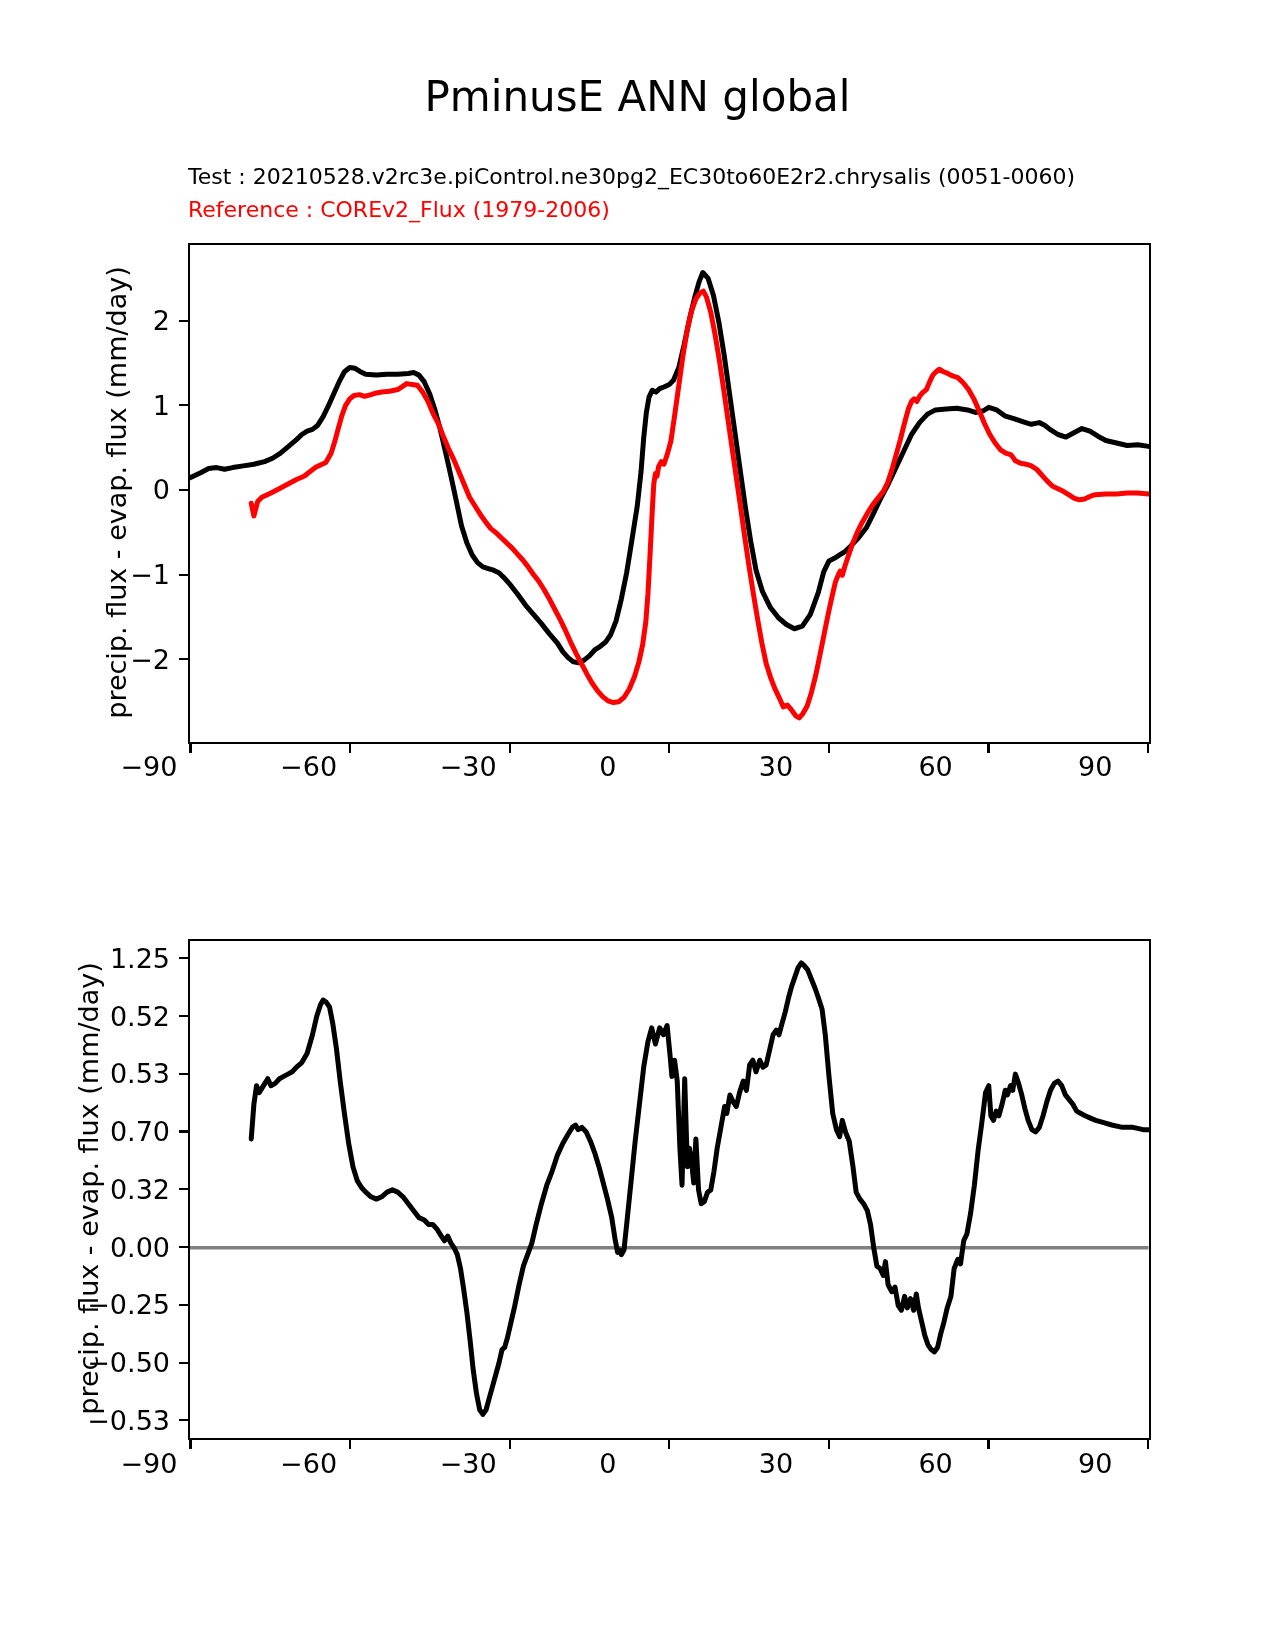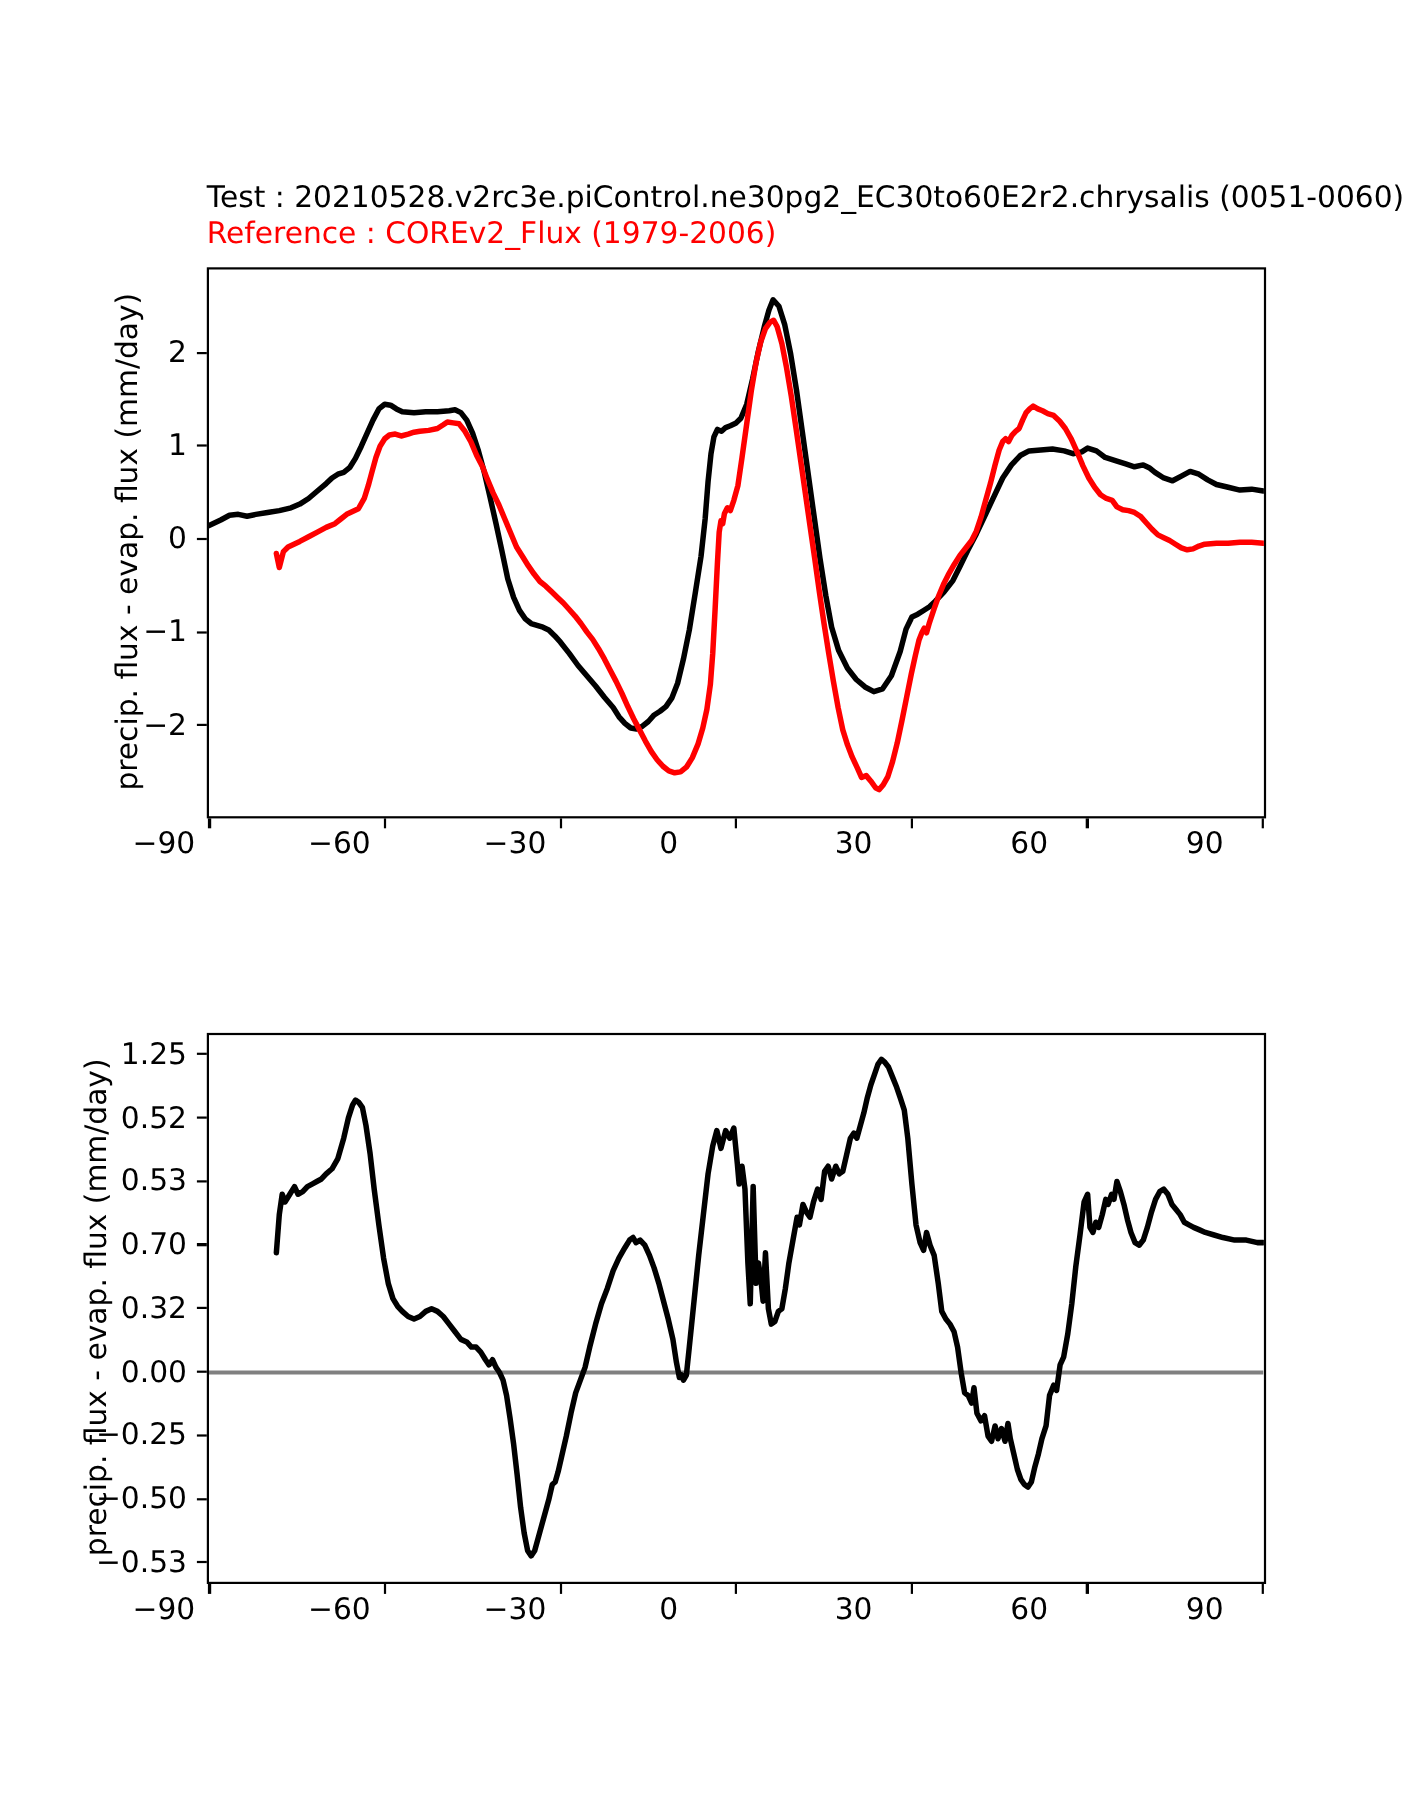--- a/index.html
+++ b/index.html
@@ -1,36 +1,37 @@
 <!DOCTYPE html>
 <html><head>
 <meta charset="utf-8">
 <style>
   html,body{margin:0;padding:0;background:#ffffff;}
   .page{position:relative;width:1275px;height:1650px;background:#ffffff;
         font-family:"DejaVu Sans",sans-serif;color:#000;overflow:hidden;}
   .fig-title{position:absolute;top:74px;left:0;width:1275px;text-align:center;
              font-size:42px;line-height:1.1;}
-  .hdr-line{position:absolute;left:188px;font-size:27px;line-height:1.15;white-space:nowrap;}
+  .hdr-line{position:absolute;left:188px;font-size:22px;line-height:1.15;white-space:nowrap;}
   .hdr-test{top:164px;}
   .hdr-ref{top:197px;}
   .axes{position:absolute;border:2.5px solid #000;box-sizing:border-box;background:#fff;}
   .axes svg{display:block;width:100%;height:100%;}
   .axes-title{position:absolute;font-size:27px;line-height:1;width:600px;text-align:center;white-space:nowrap;}
   .ylabel{position:absolute;font-size:27px;line-height:1;width:600px;text-align:center;
           white-space:nowrap;transform:rotate(-90deg);}
   .tick{position:absolute;background:#000;}
   .tick-label{position:absolute;font-size:27px;line-height:1;white-space:nowrap;}
   .tick-label.xt{width:140px;text-align:left;}
   .tick-label.yt{width:120px;text-align:right;}
 </style>
 </head>
 <body>
 
 <div class="page">
+  <div class="fig-title">PminusE ANN global</div>
   <div class="hdr-line hdr-test">Test : 20210528.v2rc3e.piControl.ne30pg2_EC30to60E2r2.chrysalis (0051-0060)</div>
   <div class="hdr-line hdr-ref" id="ref-label" style="color: rgb(255, 0, 0);">Reference : COREv2_Flux (1979-2006)</div>
 
   <div class="ylabel" id="ylabel-top" style="left: -184px; top: 479px;">precip. flux - evap. flux (mm/day)</div>
   <div class="axes" id="ax0" style="left: 188px; top: 242.5px; width: 962.5px; height: 501px; border-color: rgb(0, 0, 0);">
       <svg viewBox="0 0 957.5 496" preserveAspectRatio="none">
         <polyline points="0.00,232.30 10.64,227.22 18.62,222.98 26.60,222.14 34.58,223.83 42.56,222.14 53.19,220.44 63.83,218.75 74.47,216.21 82.45,212.83 90.43,207.75 98.41,200.97 106.39,194.20 111.71,189.12 117.03,185.74 122.35,184.04 127.67,179.81 132.99,171.34 138.31,160.34 143.63,148.49 148.94,136.63 154.26,126.48 159.58,122.24 164.90,123.09 170.22,126.48 175.54,129.02 186.18,129.86 196.82,129.02 207.46,129.02 218.10,128.17 223.42,127.32 228.74,129.86 234.06,136.63 239.38,148.49 244.69,164.57 250.01,184.04 255.33,206.90 260.65,230.60 265.97,255.15 271.29,280.55 276.61,297.48 281.93,309.33 287.25,316.95 292.57,321.19 297.89,322.88 303.21,324.57 308.53,327.11 313.85,332.19 319.17,338.12 327.15,348.28 335.13,359.28 343.10,368.59 351.08,377.90 359.06,388.06 367.04,397.38 372.36,405.84 377.68,411.77 383.00,416.00 388.32,416.85 393.64,414.31 398.96,410.07 404.28,404.15 409.60,400.76 414.92,396.53 420.24,388.91 425.56,375.37 430.88,353.35 436.19,327.11 441.51,294.10 446.83,260.23 450.56,226.37 453.22,192.51 455.88,167.11 458.54,151.87 461.73,145.10 465.45,146.79 469.18,143.41 473.43,141.71 478.75,139.17 483.01,134.94 488.32,122.24 493.64,99.39 498.96,73.99 504.28,51.98 508.54,36.74 512.26,27.43 517.58,33.35 522.90,50.29 528.22,76.53 533.54,109.54 538.86,147.64 544.18,185.74 549.50,223.83 554.82,261.93 560.14,295.79 565.46,324.57 571.84,345.74 579.82,361.82 587.80,371.98 595.78,378.75 603.76,382.98 611.74,380.44 619.72,368.59 627.69,346.58 633.01,326.26 638.33,315.26 643.65,312.72 648.97,309.33 654.29,305.95 659.61,300.87 667.59,292.40 675.57,282.24 681.95,269.54 688.87,255.15 696.85,239.92 704.83,222.98 712.81,206.05 720.78,189.12 728.76,177.27 736.74,168.80 744.72,164.57 755.36,163.72 766.00,162.88 776.64,164.57 784.62,167.11 792.60,165.42 797.92,162.03 805.90,164.57 813.88,170.50 824.51,173.88 832.49,176.42 840.47,178.96 848.45,177.27 853.77,179.81 859.09,184.04 867.07,189.12 875.05,191.66 883.03,187.43 891.01,183.20 898.99,185.74 906.97,190.81 914.94,195.05 925.58,197.59 936.22,200.13 946.86,199.28 957.50,200.97" fill="none" stroke="#000000" stroke-width="5" stroke-linejoin="round" stroke-linecap="round"></polyline>
         <polyline points="61.17,257.69 63.83,270.39 67.56,256.00 71.81,251.77 77.13,249.23 82.45,246.69 90.43,242.46 98.41,238.22 106.39,233.99 114.37,230.60 119.69,226.37 125.01,222.14 130.33,219.60 135.65,217.06 140.97,207.75 144.69,195.89 147.88,184.04 151.60,170.50 155.33,160.34 159.58,153.57 163.84,150.18 169.16,149.33 174.48,151.03 180.86,149.33 186.18,147.64 191.50,146.79 199.48,145.95 207.46,144.25 212.78,140.87 216.50,138.33 221.82,139.17 227.14,140.02 232.46,146.79 237.78,156.11 243.10,168.80 248.42,178.96 252.67,189.97 257.99,202.67 263.31,213.67 268.63,226.37 273.95,239.07 279.27,251.77 284.59,260.23 289.91,268.70 295.23,276.32 300.55,283.09 305.87,287.32 311.19,292.40 316.51,297.48 321.83,302.56 327.15,308.49 332.47,314.41 337.78,321.19 343.10,328.80 348.42,335.58 353.74,344.04 359.06,353.35 364.38,363.51 369.70,373.67 375.02,384.68 380.34,396.53 385.66,407.53 390.98,417.69 396.30,427.85 401.62,437.16 406.94,444.78 412.26,450.71 417.58,454.94 422.90,456.63 428.22,455.79 433.53,451.56 438.85,443.09 444.17,430.39 448.43,416.00 452.15,399.07 455.34,376.21 457.47,348.28 459.60,308.49 461.73,266.16 463.32,238.22 464.92,228.06 466.52,230.60 468.11,221.29 470.77,216.21 473.43,218.75 476.62,209.44 480.35,195.89 484.07,170.50 488.32,140.02 492.58,109.54 496.84,84.15 501.09,65.52 505.35,53.67 509.60,47.75 512.79,46.05 515.99,51.98 520.24,67.22 524.50,89.23 528.75,114.62 533.01,143.41 537.26,173.04 541.52,202.67 545.77,232.30 550.03,261.93 554.29,292.40 558.54,321.19 562.80,348.28 567.05,373.67 571.31,397.38 575.56,417.69 579.82,431.24 584.07,442.24 588.86,452.40 592.59,460.87 596.84,459.17 601.10,464.25 605.35,470.18 608.54,471.87 612.27,467.64 616.52,460.02 620.78,446.48 625.03,429.54 629.29,409.23 633.55,388.06 637.80,366.90 641.52,349.97 644.72,336.42 647.38,329.65 649.50,325.42 651.63,329.65 654.29,320.34 658.55,307.64 662.80,295.79 667.06,285.63 671.31,277.16 676.63,267.85 681.95,259.39 687.27,252.61 692.59,245.84 696.85,237.38 701.10,224.68 705.36,209.44 709.61,194.20 713.87,177.27 717.59,163.72 720.78,156.11 723.44,153.57 726.10,156.11 729.30,150.18 732.49,146.79 735.68,144.25 738.87,136.63 742.06,129.86 745.25,126.48 748.45,123.94 752.70,126.48 756.96,128.17 761.74,130.71 767.06,132.40 772.38,137.48 777.70,144.25 783.02,153.57 788.34,165.42 793.66,178.12 798.98,189.12 804.30,197.59 809.62,204.36 814.94,207.75 820.26,209.44 824.51,215.37 829.83,217.90 835.15,218.75 840.47,220.44 845.79,223.83 851.11,229.76 856.43,235.68 861.75,240.76 867.07,243.30 872.39,245.84 877.71,249.23 883.03,252.61 888.35,254.31 893.67,253.46 898.99,250.92 904.31,249.23 914.94,248.38 925.58,248.38 936.22,247.53 946.86,247.53 957.50,248.38" fill="none" stroke="#ff0000" stroke-width="5" stroke-linejoin="round" stroke-linecap="round"></polyline>
       </svg>
     </div>

